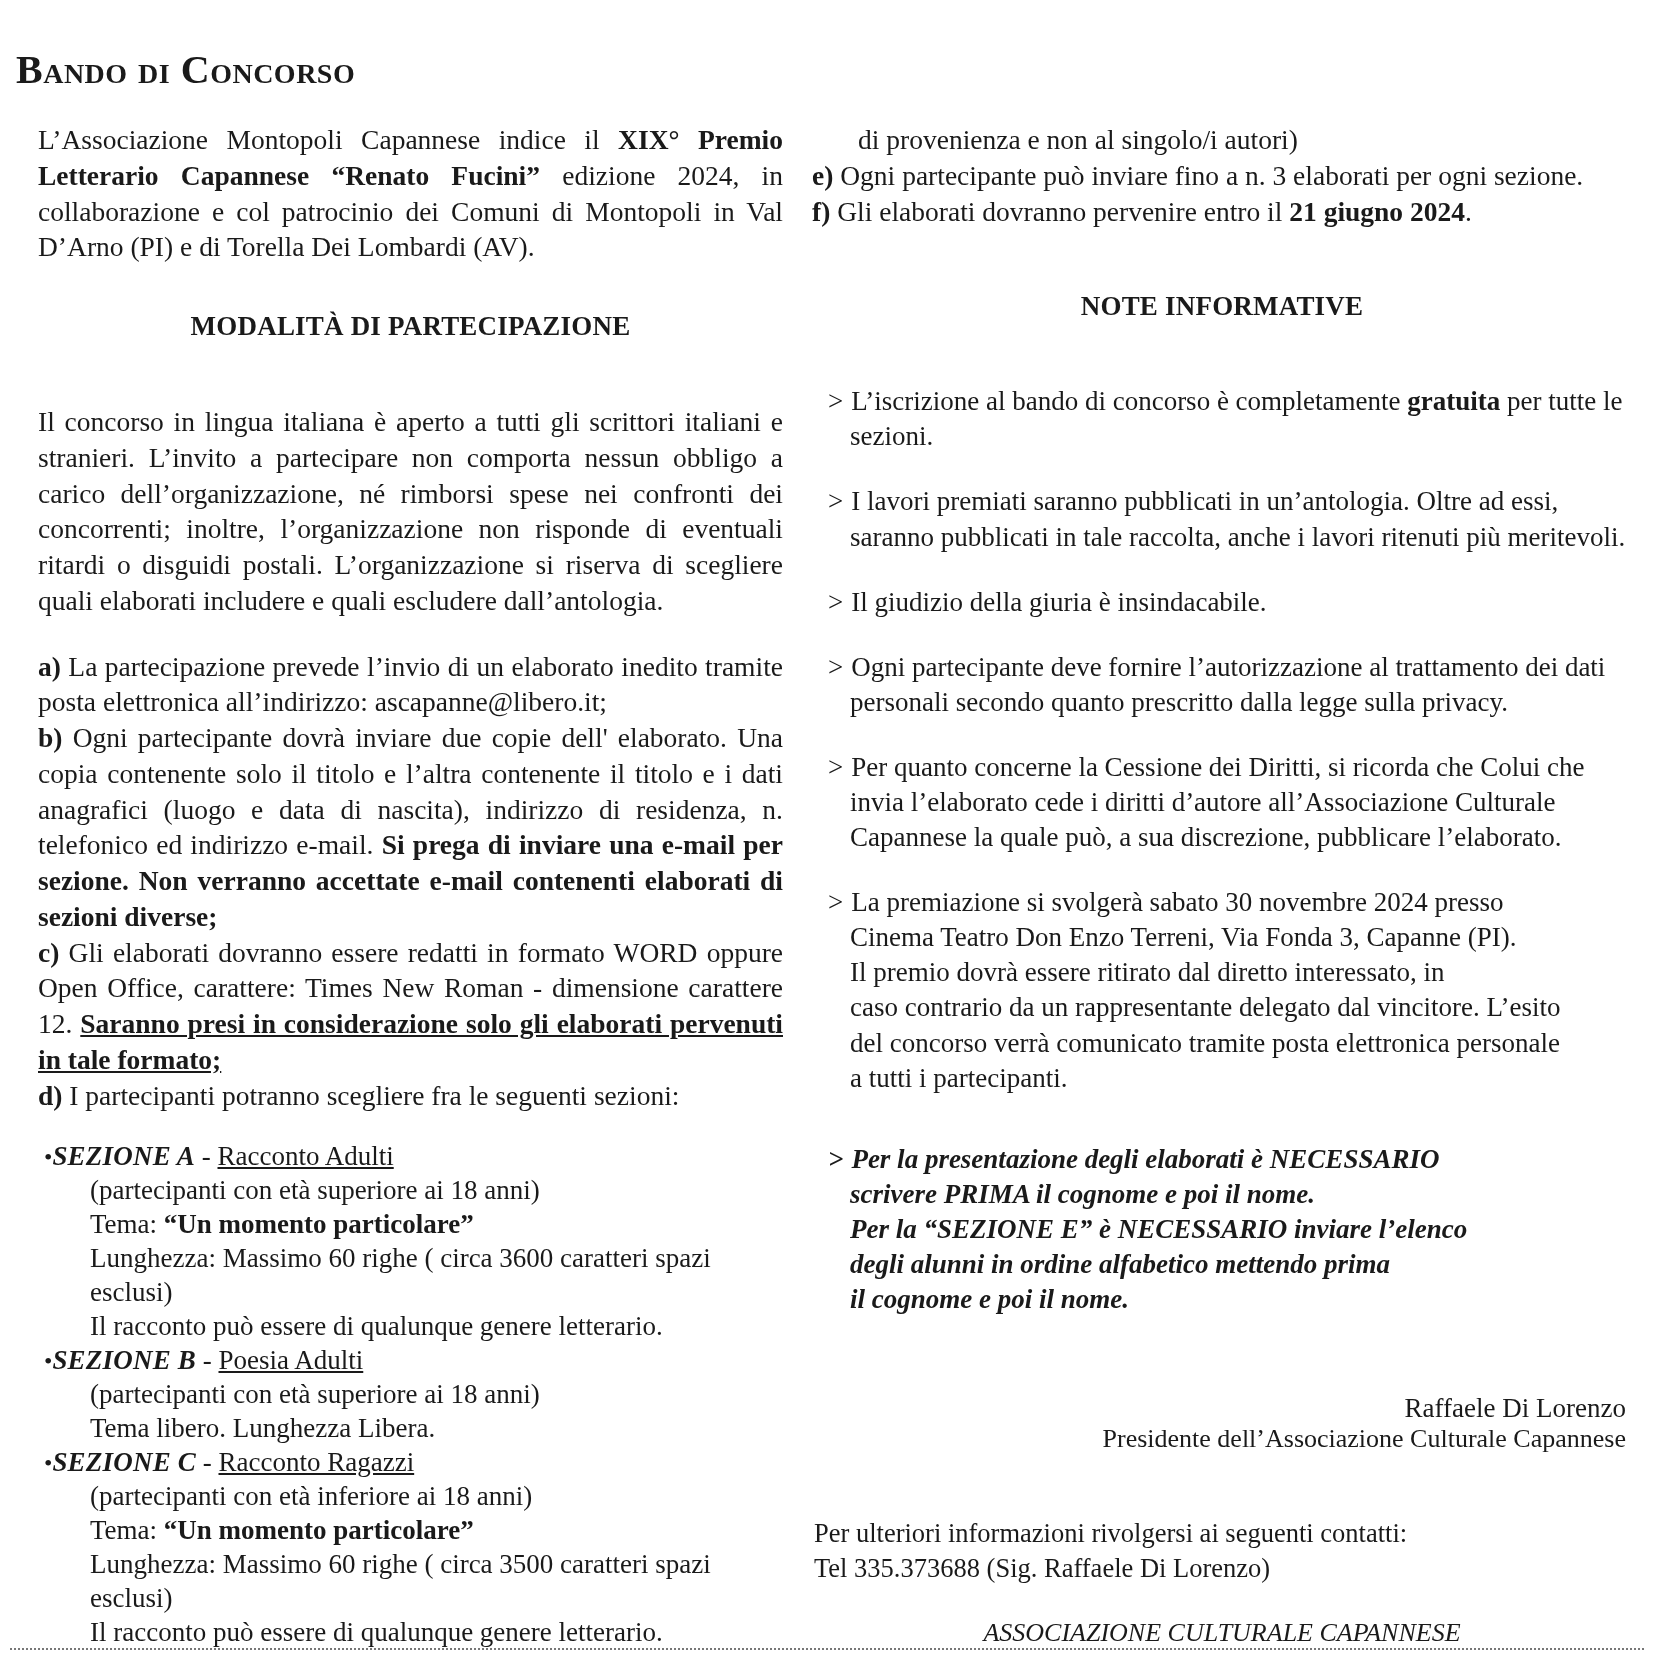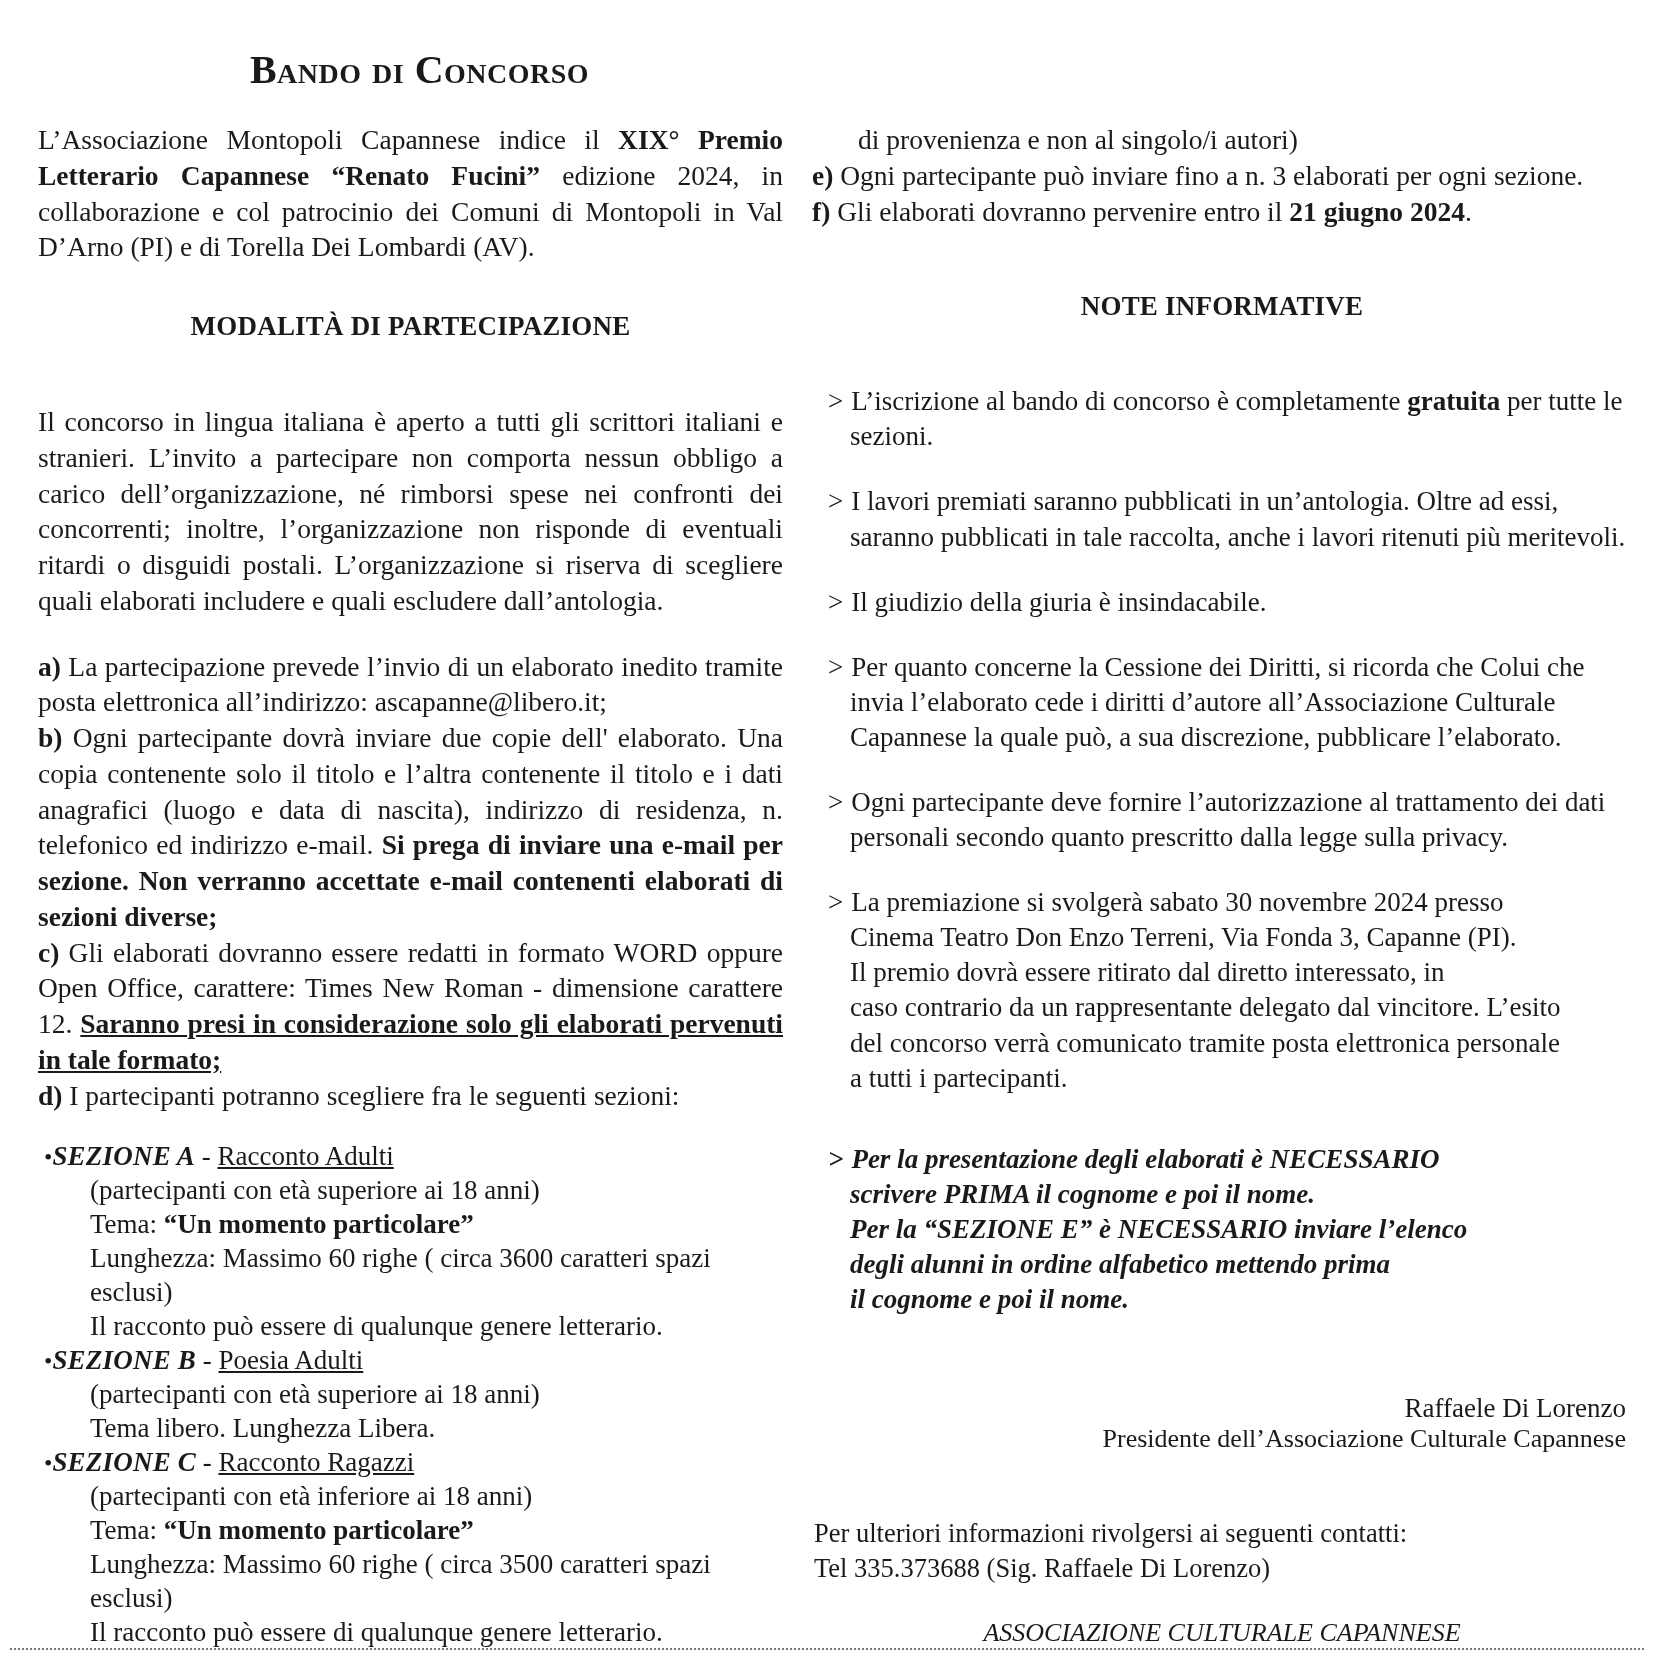--- a/index.html
+++ b/index.html
@@ -20,23 +20,22 @@
     width: 1654px;
     height: 1654px;
     box-sizing: border-box;
     padding: 0;
   }
 
   
   .doc-title {
     position: absolute;
     top: 48px;
-    left: 6px;
+    left: 16px;
     width: 827px;
-    text-align: center;
     font-size: 40px;
     font-weight: bold;
     font-variant: small-caps;
     letter-spacing: 0.5px;
     line-height: 1.1;
   }
 
   
   .col-left {
     position: absolute;
@@ -221,23 +220,23 @@
     <div class="heading-center">NOTE INFORMATIVE</div>
 
     <div class="gap-xl"></div>
 
     <p class="note"><span class="gt">&gt;</span><span>L’iscrizione al bando di concorso è completamente </span><b>gratuita</b><span> per tutte le sezioni.</span></p>
 
     <p class="note"><span class="gt">&gt;</span><span>I lavori premiati saranno pubblicati in un’antologia. Oltre ad essi, saranno pubblicati in tale raccolta, anche i lavori ritenuti più meritevoli.</span></p>
 
     <p class="note"><span class="gt">&gt;</span><span>Il giudizio della giuria è insindacabile.</span></p>
 
+    <p class="note"><span class="gt">&gt;</span><span>Ogni partecipante deve fornire l’autorizzazione al trattamento dei dati personali secondo quanto prescritto dalla legge sulla privacy.</span></p>
+
     <p class="note"><span class="gt">&gt;</span><span>Per quanto concerne la Cessione dei Diritti, si ricorda che Colui che invia l’elaborato cede i diritti d’autore all’Associazione Culturale Capannese la quale può, a sua discrezione, pubblicare l’elaborato.</span></p>
-
-    <p class="note"><span class="gt">&gt;</span><span>Ogni partecipante deve fornire l’autorizzazione al trattamento dei dati personali secondo quanto prescritto dalla legge sulla privacy.</span></p>
 
     <div class="note">
       <span class="gt">&gt;</span><span>La premiazione si svolgerà sabato 30 novembre 2024 presso</span><br>
       <span>Cinema Teatro Don Enzo Terreni, Via Fonda 3, Capanne (PI).</span><br>
       <span>Il premio dovrà essere ritirato dal diretto interessato, in</span><br>
       <span>caso contrario da un rappresentante delegato dal vincitore. L’esito</span><br>
       <span>del concorso verrà comunicato tramite posta elettronica personale</span><br>
       <span>a tutti i partecipanti.</span>
     </div>
 

